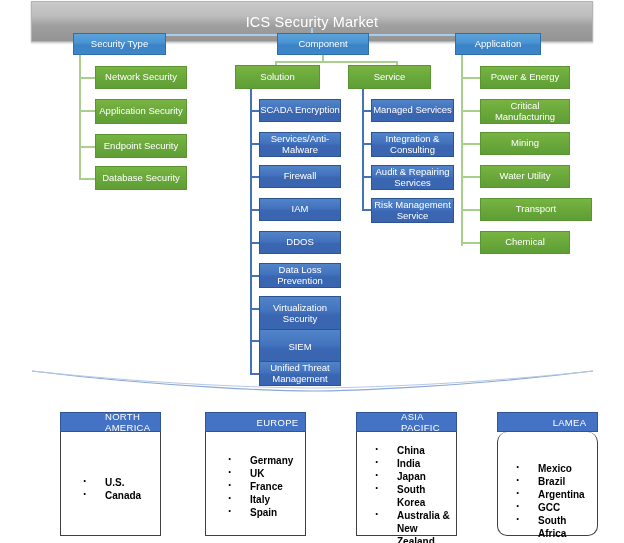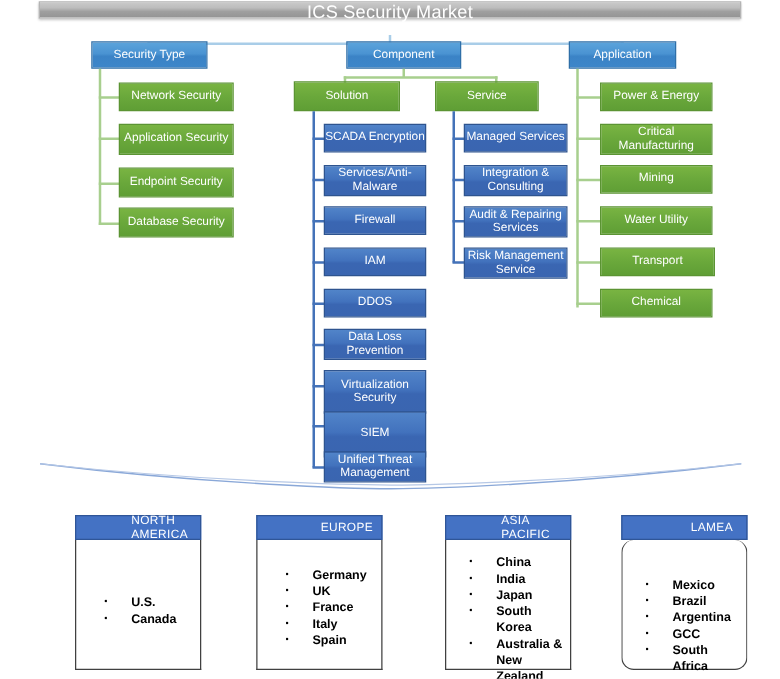--- a/index.html
+++ b/index.html
@@ -4,26 +4,26 @@
 <style>
   html,body{margin:0;padding:0;background:#ffffff;}
   body{
     width:624px;height:543px;position:relative;overflow:hidden;
     font-family:"Liberation Sans","DejaVu Sans",sans-serif;
   }
   #stage{position:absolute;left:0;top:0;width:624px;height:543px;}
 
   
   .root-bar{
-    position:absolute;left:31px;top:1px;width:562px;height:14px;
+    position:absolute;left:31px;top:1px;width:562px;height:41px;
     background:linear-gradient(to bottom,#c9c9c9 0%,#bdbdbd 35%,#9f9f9f 60%,#949494 100%);
     border:1px solid #b4b4b4;
     box-sizing:border-box;
     color:#ffffff;font-size:14.5px;
-    display:flex;justify-content:center;
+    display:flex;align-items:center;justify-content:center;
     letter-spacing:.2px;
     box-shadow:0 1px 2px rgba(0,0,0,.25);
   }
 
   
   .node{
     position:absolute;box-sizing:border-box;
     display:flex;align-items:center;justify-content:center;
     text-align:center;color:#ffffff;line-height:1.08;
     font-size:9.5px;
@@ -207,21 +207,21 @@
   </div>
   <div class="node green" style="left:480px;top:99px;width:90px;height:25px;">
     <span>Critical Manufacturing</span>
   </div>
   <div class="node green" style="left:480px;top:132px;width:90px;height:23px;">
     <span>Mining</span>
   </div>
   <div class="node green" style="left:480px;top:165px;width:90px;height:23px;">
     <span>Water Utility</span>
   </div>
-  <div class="node green" style="left:480px;top:198px;width:92px;height:23px;">
+  <div class="node green" style="left:480px;top:198px;width:112px;height:23px;">
     <span>Transport</span>
   </div>
   <div class="node green" style="left:480px;top:231px;width:90px;height:23px;">
     <span>Chemical</span>
   </div>
 
   <svg class="swoosh" viewBox="0 0 565 26" preserveAspectRatio="none">
     <path d="M2,5 C140,22 260,25 283,25 C306,25 426,22 563,5" fill="none" stroke="#8aa8d8" stroke-width="1.1"></path>
     <path d="M2,5 C140,20 260,22 283,22 C306,22 426,20 563,5" fill="none" stroke="#b6c8e6" stroke-width="1"></path>
   </svg>

